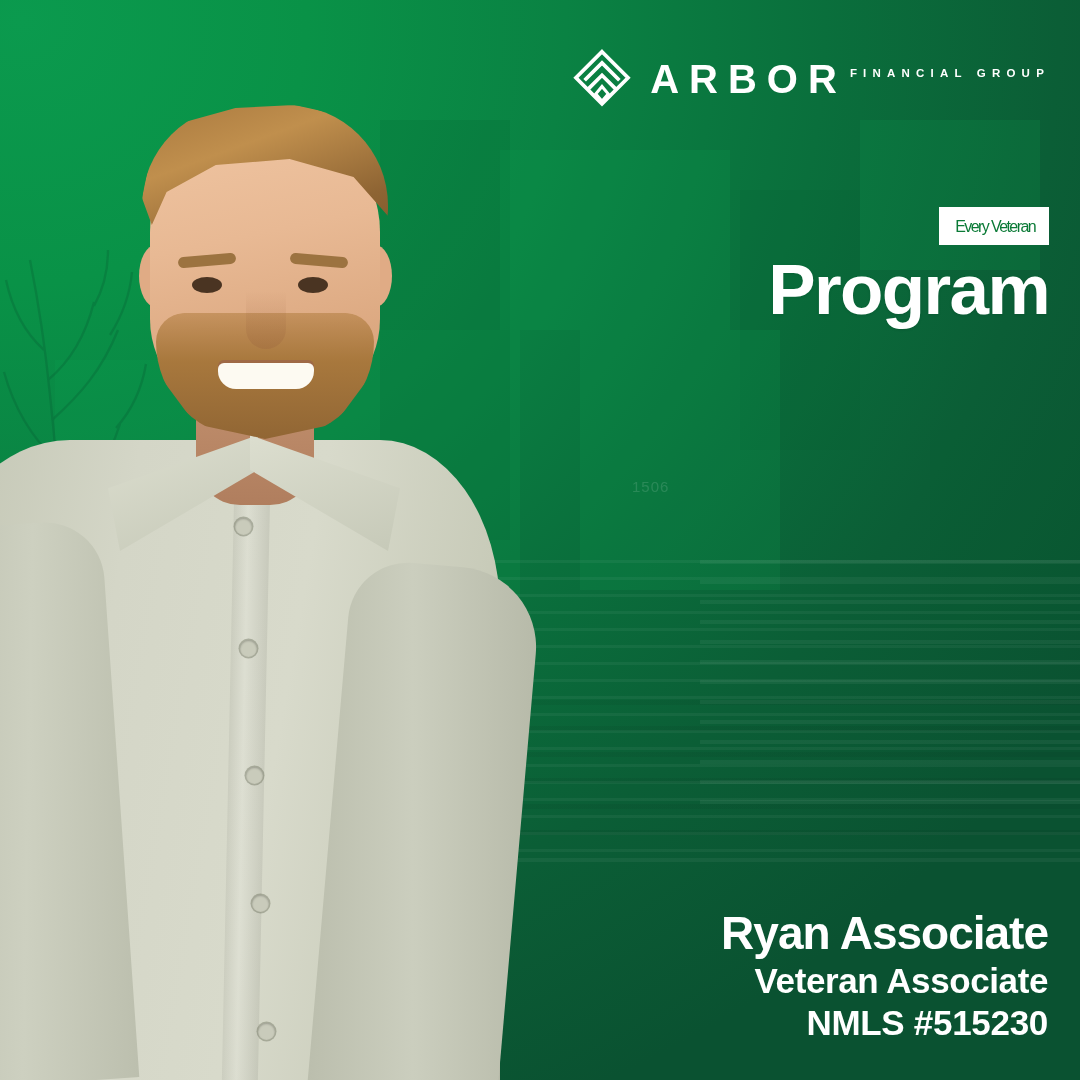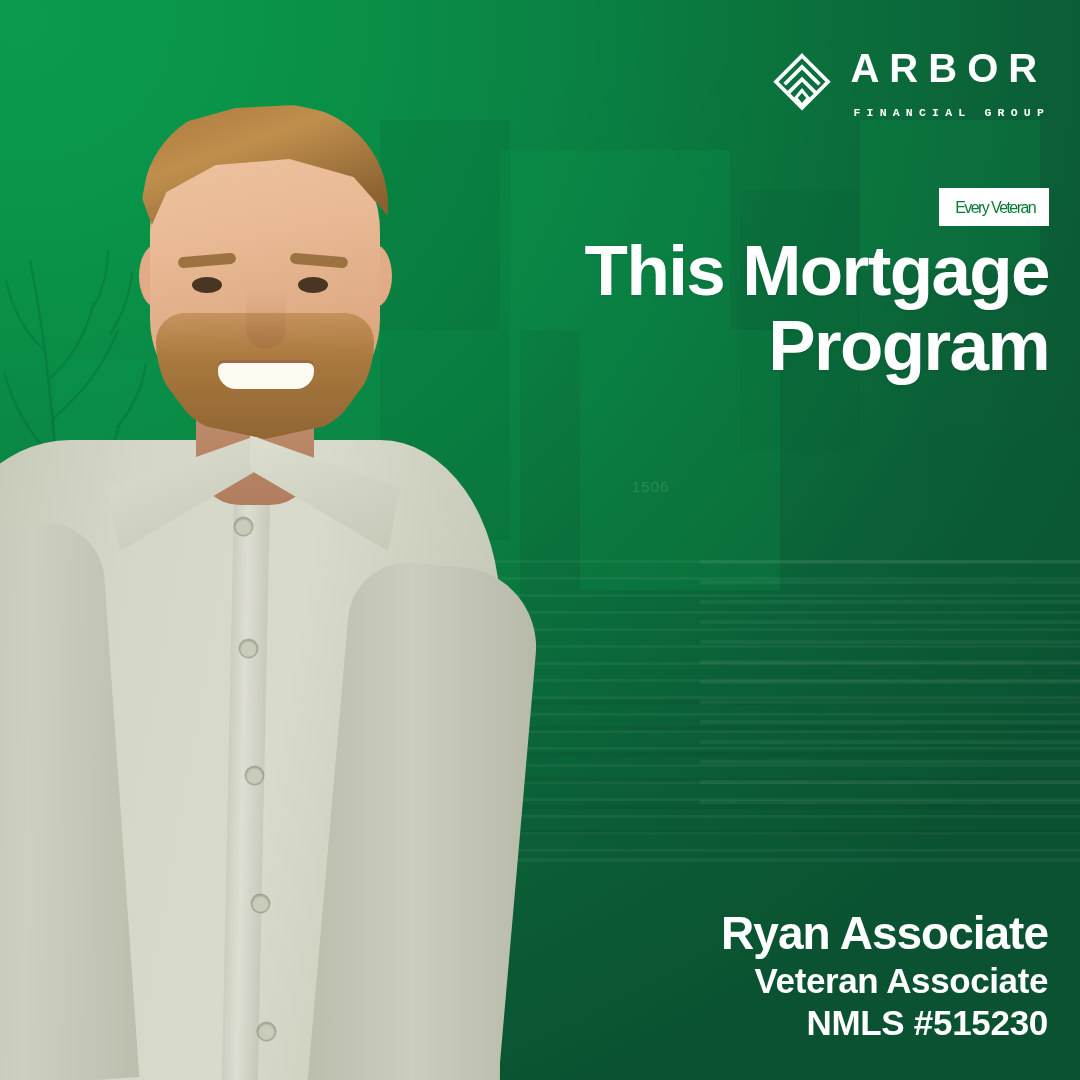--- a/index.html
+++ b/index.html
@@ -141,33 +141,33 @@
     background:#fdfaf2; border-radius:6px 6px 18px 18px;
     box-shadow:0 -3px 0 rgba(150,90,80,.5);
   }
 
   
   .logo{
     position:absolute; right:30px; top:48px;
     display:flex; align-items:center; gap:17px;
   }
   .logo-mark{ width:62px; height:62px; flex:0 0 auto; }
-  .logo-text{ display:flex; flex-direction:column; }
+  .logo-text{ display:flex; }
   .logo-word{
     color:#fff; font-size:40px; font-weight:bold; letter-spacing:10px;
     line-height:1.02;
   }
   .logo-sub{
     color:#fff; font-size:11.5px; font-weight:bold; letter-spacing:6.2px;
-    line-height:1; padding-left:3px; margin-top:18px;font-family:Liberation Mono, monospace;
+    line-height:1; padding-left:3px; margin-top:9px;
   }
 
   
   .headline{
-    position:absolute; right:31px; top:188px; width:640px;
+    position:absolute; right:31px; top:207px; width:640px;
     text-align:right;
   }
   .hl-line{
     color:#fff; font-weight:bold; font-size:71px; line-height:1.065;
     letter-spacing:-1.6px; white-space:nowrap;
     text-shadow:0 1px 3px rgba(0,0,0,.10);
   }
   .hl-hi{
     display:inline-block;
     background:#ffffff; color:#0a7a36;
@@ -271,21 +271,20 @@
     <div class="logo-text">
       <div class="logo-word">ARBOR</div>
       <div class="logo-sub">FINANCIAL GROUP</div>
     </div>
   </div>
 
   <div class="headline">
     <div>
       <span class="hl-hi">Every Veteran</span>
     </div>
-    <div class="hl-line">This Mortgage</div>
     <div class="hl-line">Program</div>
   </div>
 
   <div class="agent">
     <div class="agent-name">Ryan Associate</div>
     <div class="agent-title">Veteran Associate</div>
     <div class="agent-nmls">NMLS #515230</div>
   </div>
 
 </div>

